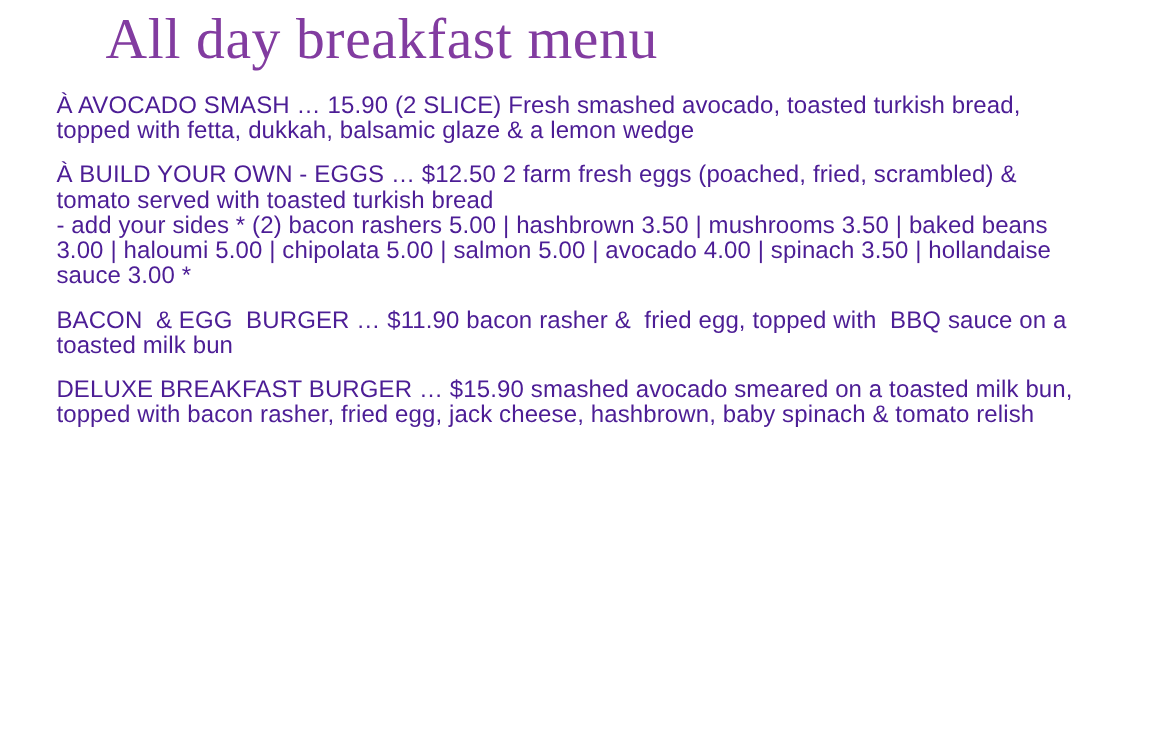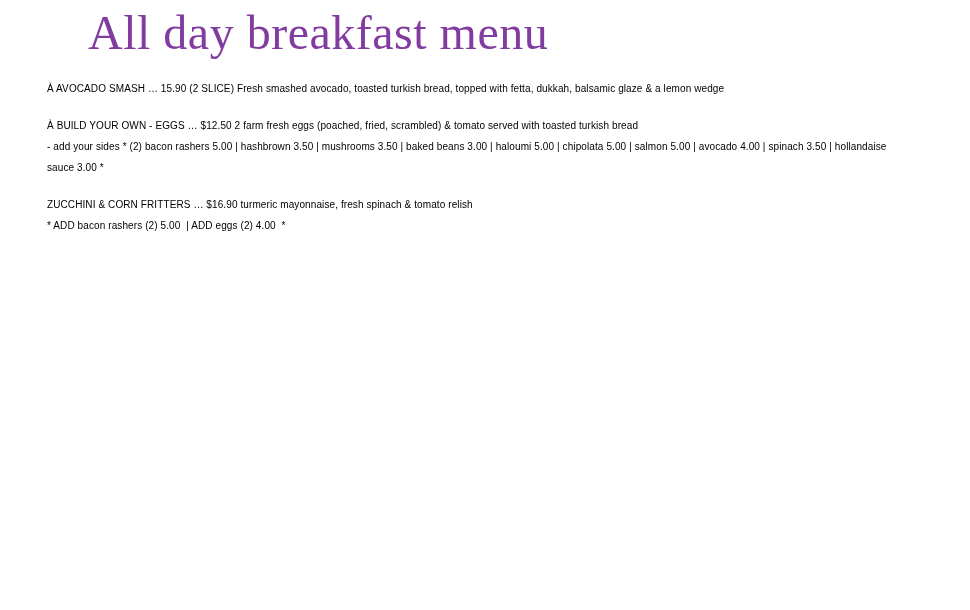--- a/index.html
+++ b/index.html
@@ -24,33 +24,33 @@
     font-size: 48px;
     line-height: 58px;
     letter-spacing: 0.5px;
     color: #823ca0;
   }
   .menu-items {
     padding: 16px 58px 0 47px;
   }
   .menu-item {
     margin: 0 0 16px 0;
-    font-size: 10px;
+    font-size: 20px;
     line-height: 21px;
-    color: #000000;
+    color: #4c1d95;
     white-space: pre-wrap;
     letter-spacing: 0.1px;
   }
 </style>
 </head>
 <body>
 
 <div class="page">
   <h1 class="page-title">All day breakfast menu</h1>
 
   <div class="menu-items">
     <p class="menu-item">À AVOCADO SMASH … 15.90 (2 SLICE) Fresh smashed avocado, toasted turkish bread, topped with fetta, dukkah, balsamic glaze &amp; a lemon wedge</p>
     <p class="menu-item">À BUILD YOUR OWN - EGGS … $12.50 2 farm fresh eggs (poached, fried, scrambled) &amp; tomato served with toasted turkish bread
 - add your sides * (2) bacon rashers 5.00 | hashbrown 3.50 | mushrooms 3.50 | baked beans 3.00 | haloumi 5.00 | chipolata 5.00 | salmon 5.00 | avocado 4.00 | spinach 3.50 | hollandaise sauce 3.00 *</p>
-    <p class="menu-item">ZUCCHINI &amp; CORN FRITTERS … $16.90 turmeric mayonnaise, fresh spinach &amp; tomato relish
-* ADD bacon rashers (2) 5.00  | ADD eggs (2) 4.00  *</p>
+    <p class="menu-item">BACON  &amp; EGG  BURGER … $11.90 bacon rasher &amp;  fried egg, topped with  BBQ sauce on a toasted milk bun</p>
+    <p class="menu-item">DELUXE BREAKFAST BURGER … $15.90 smashed avocado smeared on a toasted milk bun, topped with bacon rasher, fried egg, jack cheese, hashbrown, baby spinach &amp; tomato relish</p>
   </div>
 </div>
 
 </body></html>

